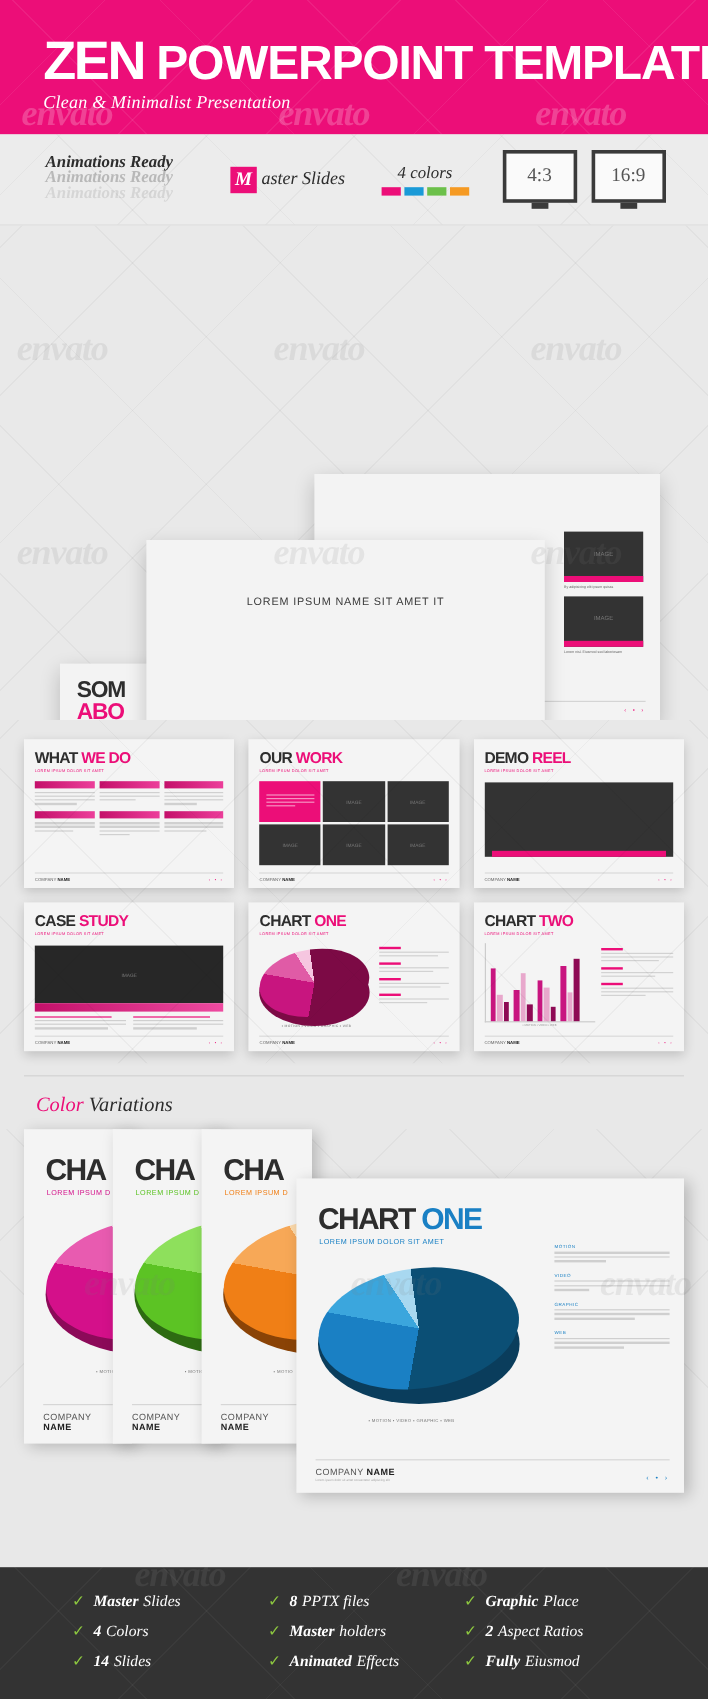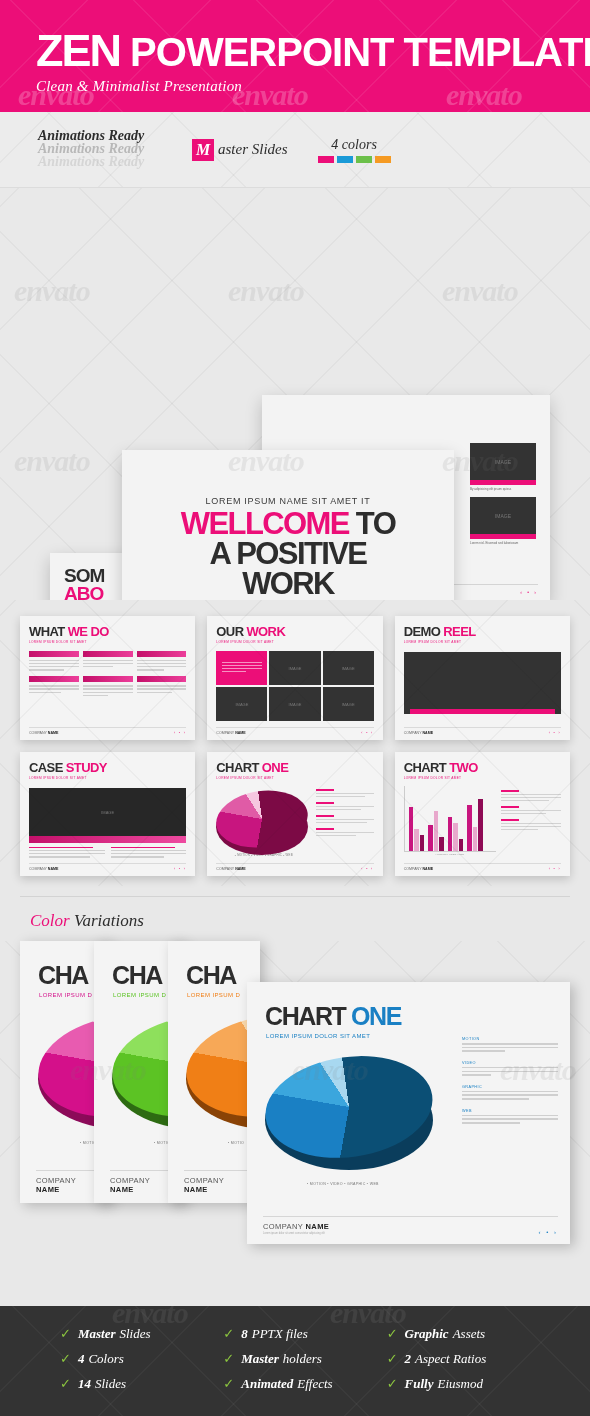--- a/index.html
+++ b/index.html
@@ -289,20 +289,30 @@
   <div class="fb-item colors">
     <div class="colors-label">4 colors</div>
     <div class="swatches">
       <div class="sw" style="background: rgb(236, 14, 120);"></div>
       <div class="sw" style="background: rgb(26, 154, 215);"></div>
       <div class="sw" style="background: rgb(108, 192, 74);"></div>
       <div class="sw" style="background: rgb(245, 154, 35);"></div>
     </div>
   </div>
 
+  <div class="fb-item ratios">
+    <div class="monitor">
+      <div class="mon-screen">4:3</div>
+      <div class="mon-stand"></div>
+    </div>
+    <div class="monitor">
+      <div class="mon-screen">16:9</div>
+      <div class="mon-stand"></div>
+    </div>
+  </div>
 </div>
 
 <div class="hero">
   <div class="diag"></div>
   <div class="watermark wm-dark" style="left:14px; top:86px;">envato</div>
   <div class="watermark wm-dark" style="left:228px; top:86px;">envato</div>
   <div class="watermark wm-dark" style="left:442px; top:86px;">envato</div>
   <div class="watermark wm-dark" style="left:14px; top:256px;">envato</div>
   <div class="watermark wm-dark" style="left:228px; top:256px;">envato</div>
   <div class="watermark wm-dark" style="left:442px; top:256px;">envato</div>
@@ -326,21 +336,20 @@
     </div>
   </div>
 
   <div class="slide sl-about">
     <div class="sl-title about-title"><span>SOM</span><br><span class="pk">ABO</span></div>
 
   </div>
 
   <div class="slide sl-main">
     <div class="main-eyebrow">LOREM IPSUM NAME SIT AMET IT</div>
-    <div class="main-big"><span class="pk">WELLCOME</span><span> TO</span><br><span>A POSITIVE</span><br><span>WORK</span></div>
 
   </div>
 </div>
 
 <div class="grid">
   <div class="diag"></div>
 
   <div class="thumb">
     <div class="th-title"><span>WHAT </span><span class="pk">WE DO</span></div>
     <div class="th-sub">LOREM IPSUM DOLOR SIT AMET</div>
@@ -673,21 +682,21 @@
         <span>Slides</span>
       </div>
     <div class="ft-item">
         <span class="chk">✓</span>
         <b>8 </b>
         <span>PPTX files</span>
       </div>
     <div class="ft-item">
         <span class="chk">✓</span>
         <b>Graphic </b>
-        <span>Assets</span>
+        <span>Place</span>
       </div>
 
     <div class="ft-item">
         <span class="chk">✓</span>
         <b>4 </b>
         <span>Colors</span>
       </div>
     <div class="ft-item">
         <span class="chk">✓</span>
         <b>Master</b>

